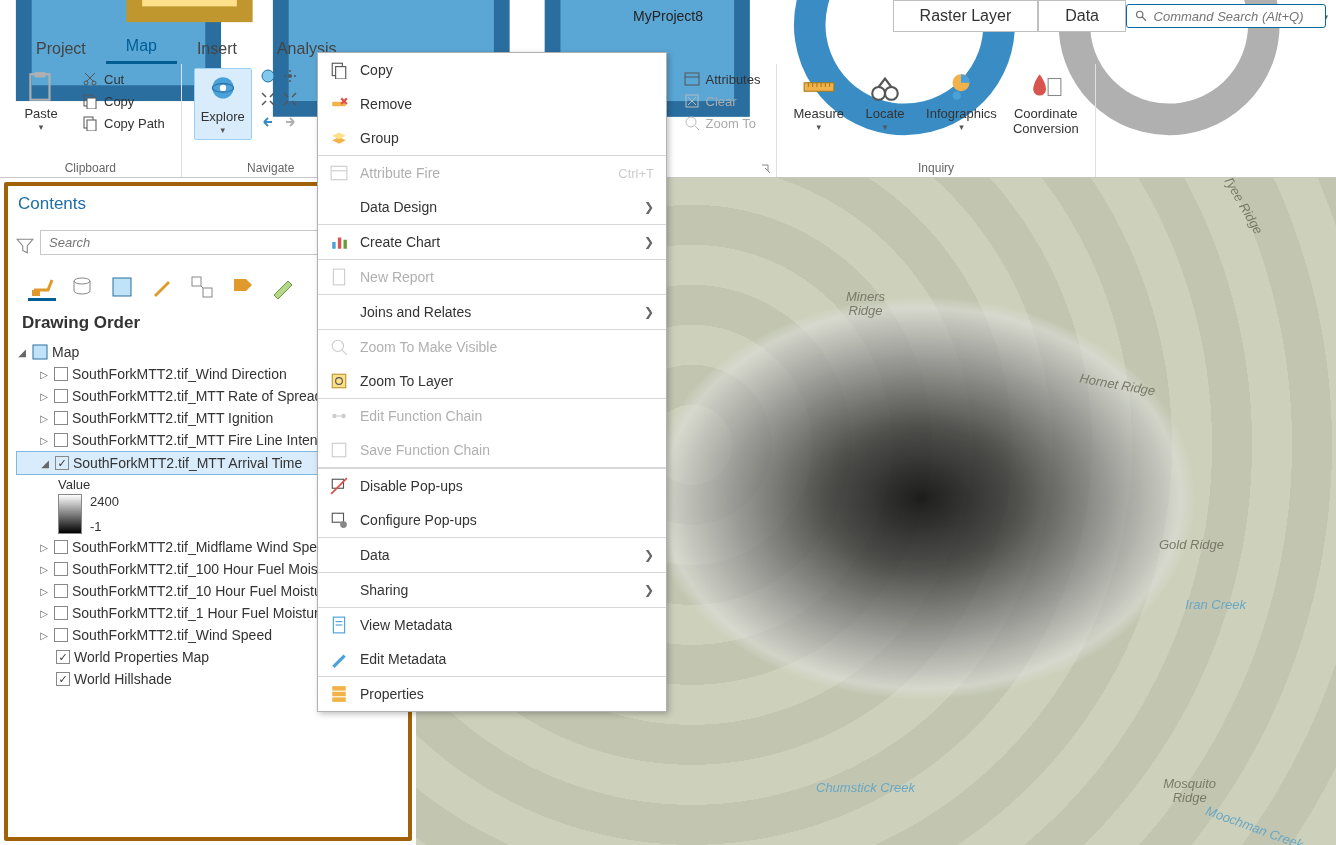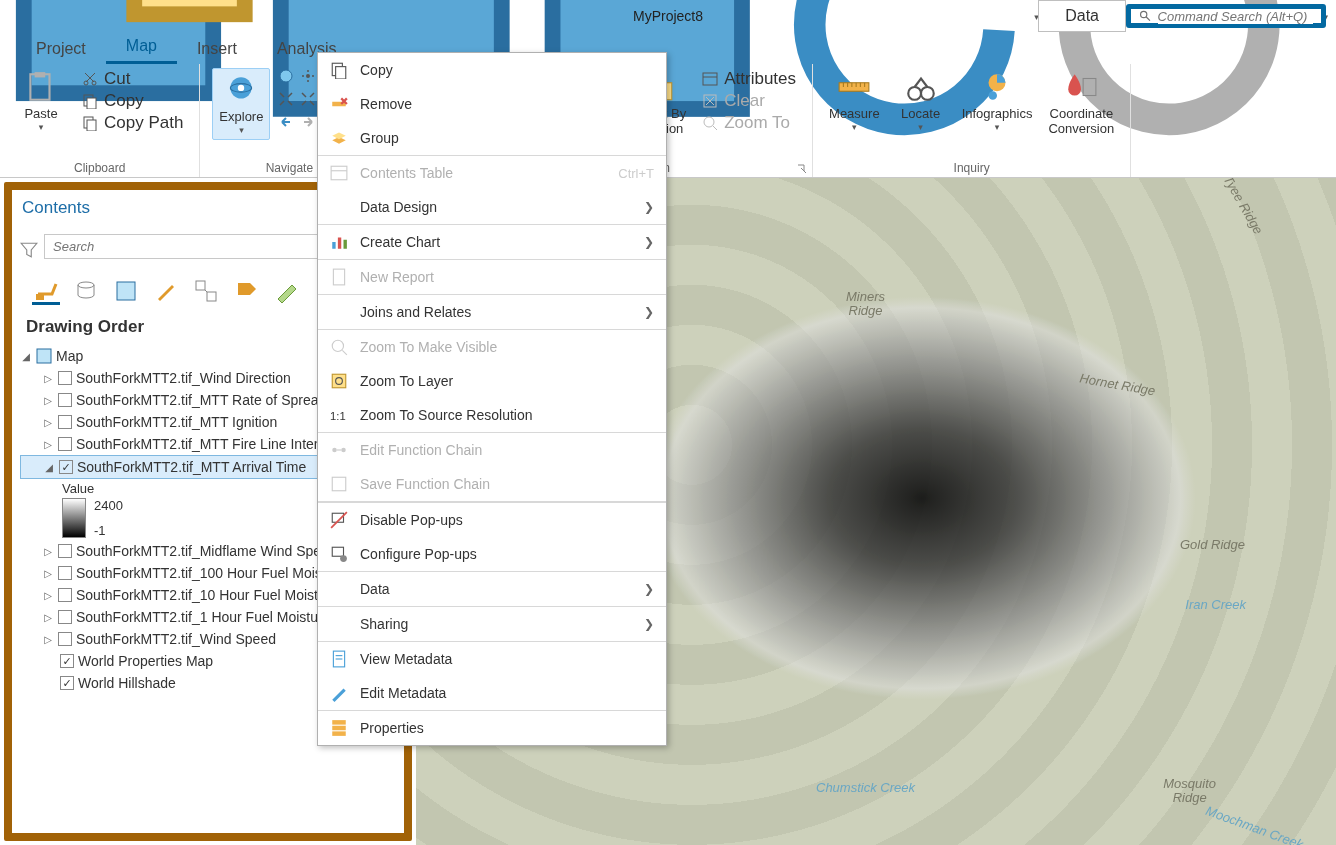--- a/index.html
+++ b/index.html
@@ -1,50 +1,50 @@
 <!DOCTYPE html>
 <html><head>
 <meta charset="utf-8">
 <style>
 * { box-sizing: border-box; margin: 0; padding: 0; font-family: "Segoe UI", Arial, sans-serif; }
 body { width: 1336px; height: 845px; overflow: hidden; background: #fff; font-size: 13px; color: #323232; }
 
 
 .qat { display: flex; align-items: center; height: 32px; background: #fff; padding: 0 8px; gap: 4px; position: relative; }
 .qat .title { position: absolute; left: 50%; transform: translateX(-50%); font-size: 14px; color: #222; }
-.qat .cmdsearch-wrap { position: absolute; right: 10px; display: flex; align-items: center; border: 5px solid #0369a1; border-radius: 3px; padding: 2px 8px; width: 200px; height: 24px; background: #fff; }
+.qat .cmdsearch-wrap { position: absolute; right: 10px; display: flex; align-items: center; border: 1px solid #0369a1; border-radius: 3px; padding: 2px 8px; width: 200px; height: 24px; background: #fff; }
 .qat .cmdsearch-wrap svg { width: 14px; height: 14px; margin-right: 6px; fill: #707070; }
 .qat .cmdsearch-wrap input { border: none; outline: none; font-style: italic; color: #888; width: 100%; font-size: 13px; }
 
 
 .ribbon-tabs { display: flex; align-items: flex-end; height: 32px; padding-left: 16px; gap: 0; position: relative; }
 .ribbon-tabs .tab { padding: 6px 20px; font-size: 16px; color: #444; cursor: pointer; }
 .ribbon-tabs .tab.active { color: #005e95; border-bottom: 3px solid #005e95; font-weight: 400; }
 .ribbon-tabs .context-group { position: absolute; right: 210px; top: -32px; display: flex; gap: 0; }
 .ribbon-tabs .context-tab { border: 1px solid #bfbfbf; padding: 6px 26px; background: #fff; font-size: 16px; cursor: pointer; }
 
 
 .ribbon { height: 114px; border-bottom: 1px solid #c8c8c8; display: flex; background: #fff; }
 .ribbon-group { display: flex; flex-direction: column; align-items: center; justify-content: space-between; border-right: 1px solid #e0e0e0; padding: 4px 12px 2px 12px; position: relative; }
 .ribbon-group-label { font-size: 12px; color: #666; padding-top: 2px; }
 .ribbon-group-content { display: flex; align-items: flex-start; gap: 8px; height: 90px; }
 .ribbon-btn-lg { display: flex; flex-direction: column; align-items: center; justify-content: flex-start; padding: 2px 4px; cursor: pointer; min-width: 58px; }
 .ribbon-btn-lg svg { width: 34px; height: 34px; }
 .ribbon-btn-lg .lbl { font-size: 13px; color: #333; text-align: center; margin-top: 2px; line-height: 15px; }
-.ribbon-btn-sm { display: flex; align-items: center; gap: 6px; padding: 2px 4px; cursor: pointer; height: 22px; font-size: 17px; }
+.ribbon-btn-sm { display: flex; align-items: center; gap: 6px; padding: 2px 4px; cursor: pointer; height: 22px; font-size: 13px; }
 .ribbon-btn-sm svg { width: 16px; height: 16px; }
 .stack { display: flex; flex-direction: column; justify-content: flex-start; }
 .chev-down { font-size: 9px; color: #555; margin-top: 1px; }
 .ribbon-group .launcher { position: absolute; bottom: 2px; right: 4px; width: 12px; height: 12px; }
 
 .explore-wrap { background: #d9ecfb; border: 1px solid #9ccff5; border-radius: 2px; padding: 4px; }
 
 
 .main { display: flex; height: calc(845px - 32px - 32px - 114px); }
-.contents { width: 408px; border: 8px solid #a16207; border-radius: 2px; margin: 4px; display: flex; flex-direction: column; background: #fff; }
+.contents { width: 408px; border: 4px solid #a16207; border-radius: 2px; margin: 4px; display: flex; flex-direction: column; background: #fff; }
 .contents-header { color: #1e6ea8; font-size: 17px; padding: 8px 10px; }
 .contents-filter-row { display: flex; align-items: flex-end; padding: 8px 8px; gap: 6px; }
 .contents-filter-row .funnel { width: 18px; height: 18px; }
 .contents-filter-row input { flex: 1; border: 1px solid #c8c8c8; padding: 4px 8px; font-style: italic; color: #888; font-size: 13px; }
 .contents-toolbar { display: flex; gap: 12px; padding: 10px 12px 4px 20px; }
 .contents-toolbar .tbtn { width: 28px; height: 28px; display: flex; align-items: center; justify-content: center; cursor: pointer; }
 .contents-toolbar .tbtn.active { border-bottom: 3px solid #005e95; }
 .drawing-order { font-size: 17px; font-weight: 600; padding: 8px 14px; color: #333; }
 .tree { flex: 1; overflow: hidden; padding-left: 8px; }
 .tree-item { display: flex; align-items: center; gap: 4px; padding: 3px 0; font-size: 14px; color: #333; white-space: nowrap; }
@@ -115,20 +115,21 @@
     <input placeholder="Command Search (Alt+Q)" style="">
   </div>
 </div>
 
 <div class="ribbon-tabs">
   <div class="tab">Project</div>
   <div class="tab active">Map</div>
   <div class="tab">Insert</div>
   <div class="tab">Analysis</div>
   <div class="context-group">
+    <div class="context-tab">Raster Layer</div>
     <div class="context-tab">Data</div>
   </div>
 </div>
 
 <div class="ribbon">
 
   <div class="ribbon-group">
     <div class="ribbon-group-content">
       <div class="ribbon-btn-lg">
         <svg viewBox="0 0 32 32">
@@ -461,21 +462,21 @@
         </div>
     </div>
   </div>
 
   <div class="map-view">
     <div class="map-bg"></div>
     <div class="map-label" style="left:430px;top:112px;white-space:pre-line">Miners
 Ridge</div>
     <div class="map-label" style="right:60px;top:20px;transform:rotate(60deg)">Tyee Ridge</div>
     <div class="map-label" style="right:180px;top:200px;transform:rotate(10deg)">Hornet Ridge</div>
-    <div class="map-label" style="right:91px;top:360px">Gold Ridge</div>
+    <div class="map-label" style="right:112px;top:360px">Gold Ridge</div>
     <div class="map-label" style="right:90px;top:420px;color:#6aa7c4">Iran Creek</div>
     <div class="map-label" style="right:120px;bottom:40px;white-space:pre-line">Mosquito
 Ridge</div>
     <div class="map-label" style="left:400px;bottom:50px;color:#6aa7c4">Chumstick Creek</div>
     <div class="map-label" style="right:30px;bottom:10px;color:#6aa7c4;transform:rotate(20deg)">Moochman Creek</div>
   </div>
 </div>
 
 <div class="context-menu">
   <div class="cm-item">
@@ -507,21 +508,21 @@
       <span>Group</span>
     </div>
   <div class="cm-sep"></div>
   <div class="cm-item disabled">
       <span class="icon">
         <svg viewBox="0 0 16 16">
           <rect x="1" y="2" width="14" height="12" fill="none" stroke="#ccc"></rect>
           <line x1="1" y1="6" x2="15" y2="6" stroke="#ccc"></line>
         </svg>
       </span>
-      <span>Contents Table</span>
+      <span>Attribute Fire</span>
       <span class="shortcut">Ctrl+T</span>
     </div>
   <div class="cm-item">
       <span class="icon"></span>
       <span>Data Design</span>
       <span class="sub-arrow">❯</span>
     </div>
   <div class="cm-sep"></div>
   <div class="cm-item">
       <span class="icon">
@@ -561,28 +562,20 @@
     </div>
   <div class="cm-item">
       <span class="icon">
         <svg viewBox="0 0 16 16">
           <rect x="2" y="2" width="12" height="12" fill="#ffe08a" stroke="#c0962f"></rect>
           <circle cx="8" cy="8" r="3" fill="none" stroke="#555"></circle>
         </svg>
       </span>
       <span>Zoom To Layer</span>
     </div>
-  <div class="cm-item">
-      <span class="icon">
-        <svg viewBox="0 0 16 16">
-          <text x="0" y="12" font-size="10" fill="#333">1:1</text>
-        </svg>
-      </span>
-      <span>Zoom To Source Resolution</span>
-    </div>
   <div class="cm-sep"></div>
   <div class="cm-item disabled">
       <span class="icon">
         <svg viewBox="0 0 16 16">
           <circle cx="4" cy="8" r="2" fill="#ccc"></circle>
           <circle cx="12" cy="8" r="2" fill="#ccc"></circle>
           <line x1="6" y1="8" x2="10" y2="8" stroke="#ccc"></line>
         </svg>
       </span>
       <span>Edit Function Chain</span>

